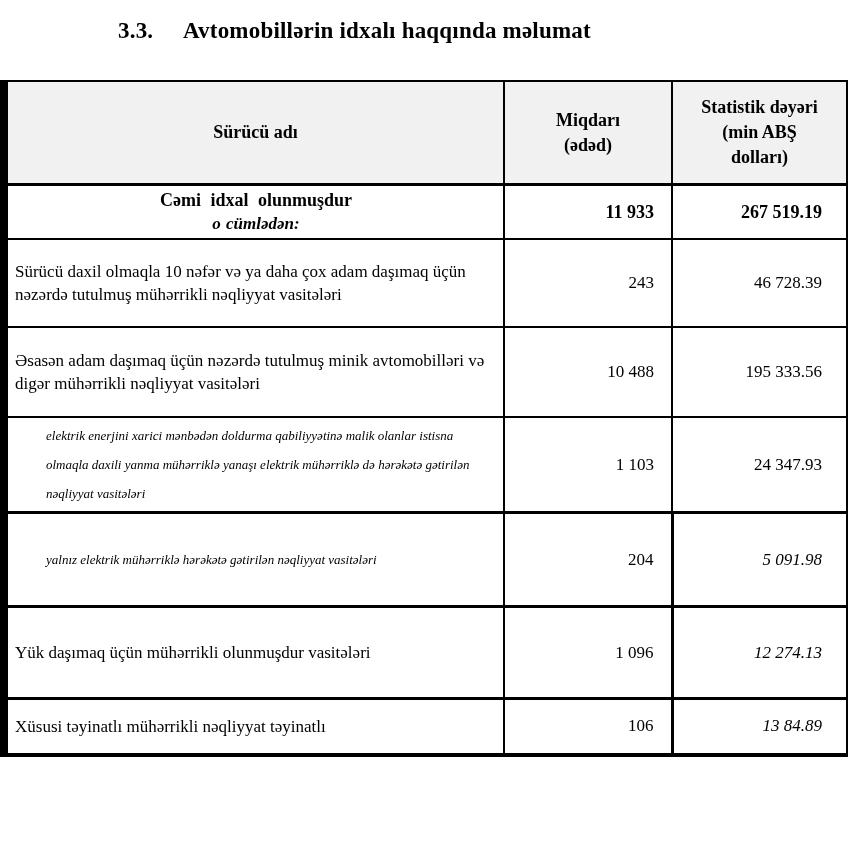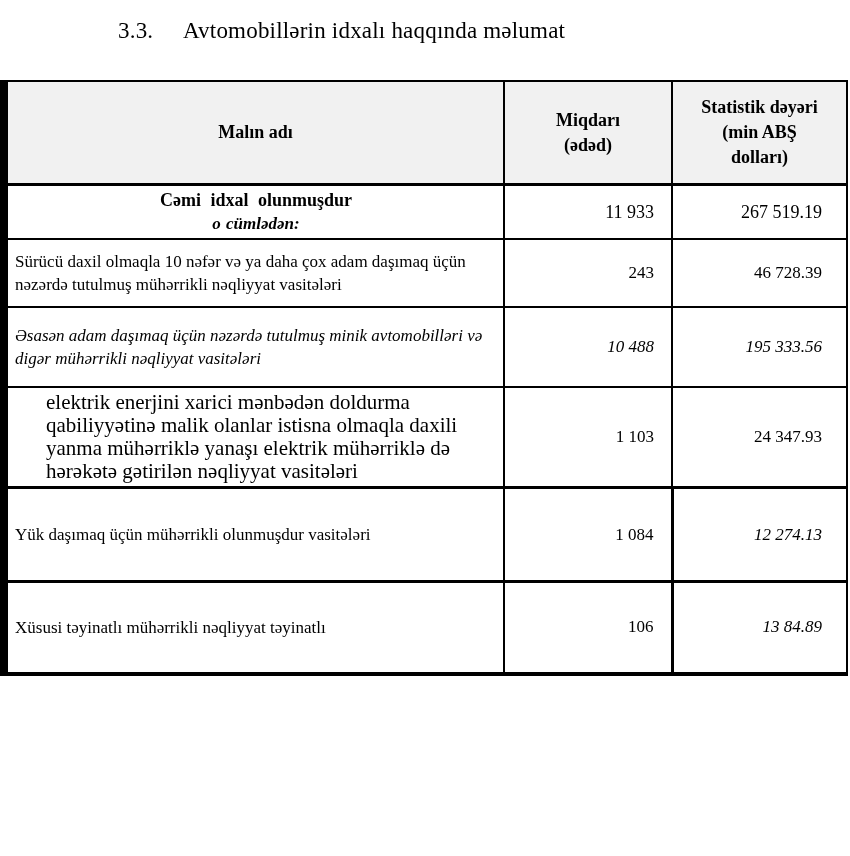--- a/index.html
+++ b/index.html
@@ -8,21 +8,21 @@
     height: 856px;
     background: #ffffff;
     color: #000000;
     font-family: "Liberation Serif", serif;
     overflow: hidden;
   }
 
   .page-title {
     margin: 18px 0 0 118px;
     font-size: 23px;
-    font-weight: 400;
+    font-weight: 700;
     letter-spacing: 0.2px;
   }
   .title-num { display: inline-block; margin-right: 25px; }
 
   table.data-table {
     border-collapse: collapse;
     table-layout: fixed;
     width: 843px;
     margin-top: 36px;
     border: 2px solid #000;
@@ -53,33 +53,34 @@
     padding: 3px 6px;
     background: #ffffff;
   }
   .cell-label { text-align: left; line-height: 23px; padding-left: 7px; }
   .cell-qty   { text-align: right; padding-right: 17px; }
   .cell-value { text-align: right; padding-right: 24px; }
 
   tr.row-total .cell-label { text-align: center; font-weight: 700; word-spacing: 5px; font-size: 18px; }
   tr.row-total .sublabel   { font-weight: 700; font-style: italic; word-spacing: 1px; font-size: 17px; }
   tr.row-total .cell-qty,
-  tr.row-total .cell-value { font-weight: 400; font-size: 18px; }
+  tr.row-total .cell-value { font-weight: 700; font-size: 18px; }
 
   tr.row-section .cell-label { text-align: center; }
 
   tr.row-italic .cell-label {
+    font-style: italic;
     padding-left: 38px;
-    font-size: 21px;
-    line-height: 23px;
+    font-size: 13px;
+    line-height: 29px;
   }
 
   tbody tr:nth-child(1) { height: 46px; }
-  tbody tr:nth-child(2) { height: 68px; }
-  tbody tr:nth-child(3) { height: 80px; font-style: italic; }
+  tbody tr:nth-child(2) { height: 88px; }
+  tbody tr:nth-child(3) { height: 90px; }
   tbody tr:nth-child(4) { height: 26px; }
   tbody tr:nth-child(5) { height: 94px; }
   tbody tr:nth-child(6) { height: 92px; }
   tbody tr:nth-child(7) { height: 56px; }
   tbody tr:nth-child(8) { height: 71px; }
   tbody tr:nth-child(9) { height: 72px; }
 
   
   tbody tr:nth-child(n+5) td { border-top-width: 3px; }
   tbody tr:nth-child(n+5) .cell-value { border-left-width: 3px; font-style: italic; }
@@ -95,21 +96,21 @@
   </h1>
 
   <table class="data-table">
     <colgroup>
       <col class="col-name">
       <col class="col-qty">
       <col class="col-value">
     </colgroup>
     <thead>
       <tr>
-        <th class="th-name">Malın adı</th>
+        <th class="th-name">Sürücü adı</th>
         <th class="th-qty">Miqdarı
 (ədəd)</th>
         <th class="th-value">Statistik dəyəri
 (min ABŞ
 dolları)</th>
       </tr>
     </thead>
     <tbody id="table-body">
         <tr class="row-total">
           <td class="cell-label">
@@ -133,25 +134,32 @@
           <td class="cell-qty">10 488</td>
           <td class="cell-value">195 333.56</td>
         </tr>
         <tr class="row-italic">
           <td class="cell-label">
             <div>elektrik enerjini xarici mənbədən doldurma qabiliyyətinə malik olanlar istisna olmaqla daxili yanma mühərriklə yanaşı elektrik mühərriklə də hərəkətə gətirilən nəqliyyat vasitələri</div>
           </td>
           <td class="cell-qty">1 103</td>
           <td class="cell-value">24 347.93</td>
         </tr>
+        <tr class="row-italic">
+          <td class="cell-label">
+            <div>yalnız elektrik mühərriklə hərəkətə gətirilən nəqliyyat vasitələri</div>
+          </td>
+          <td class="cell-qty">204</td>
+          <td class="cell-value">5 091.98</td>
+        </tr>
         <tr class="row-regular">
           <td class="cell-label">
             <div>Yük daşımaq üçün mühərrikli olunmuşdur vasitələri</div>
           </td>
-          <td class="cell-qty">1 084</td>
+          <td class="cell-qty">1 096</td>
           <td class="cell-value">12 274.13</td>
         </tr>
         <tr class="row-regular">
           <td class="cell-label">
             <div>Xüsusi təyinatlı mühərrikli nəqliyyat təyinatlı</div>
           </td>
           <td class="cell-qty">106</td>
           <td class="cell-value">13 84.89</td>
         </tr>
       </tbody>

